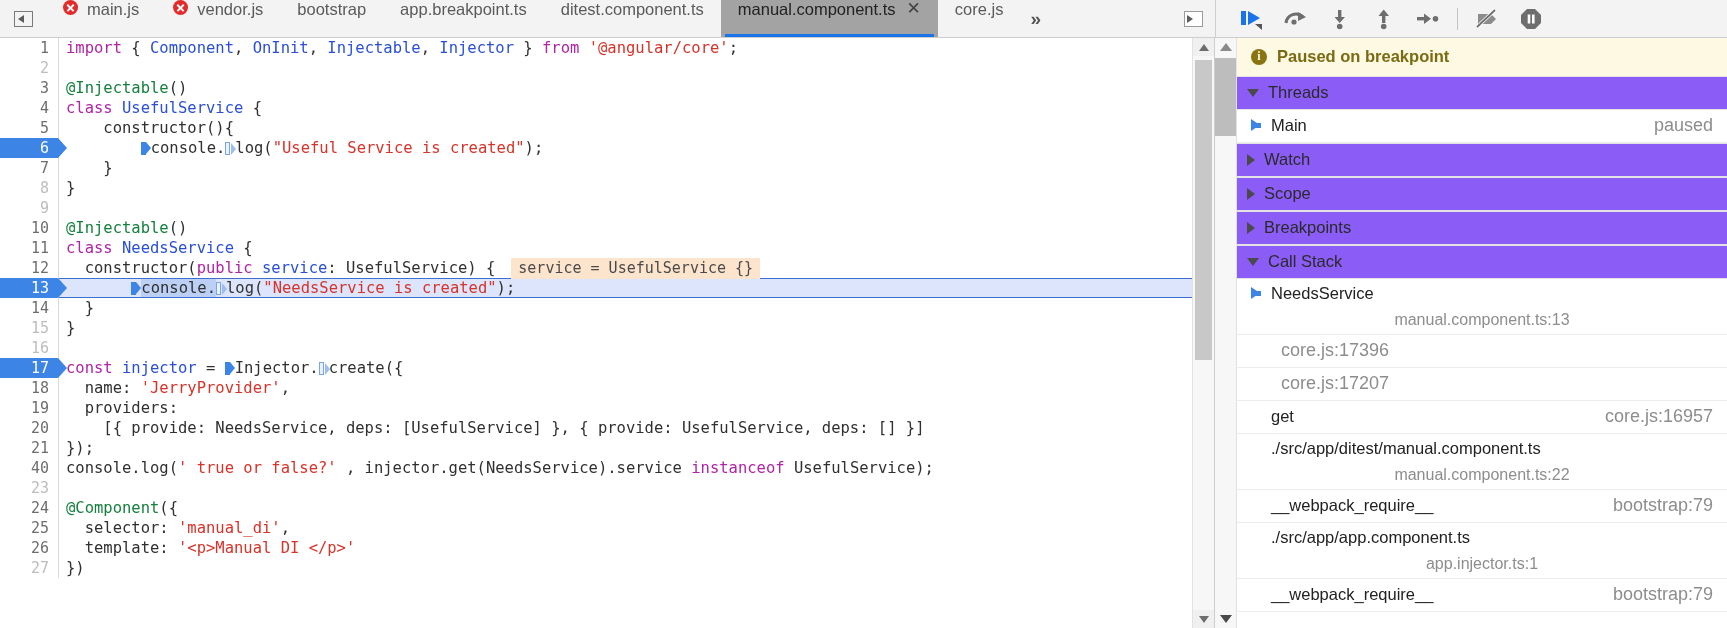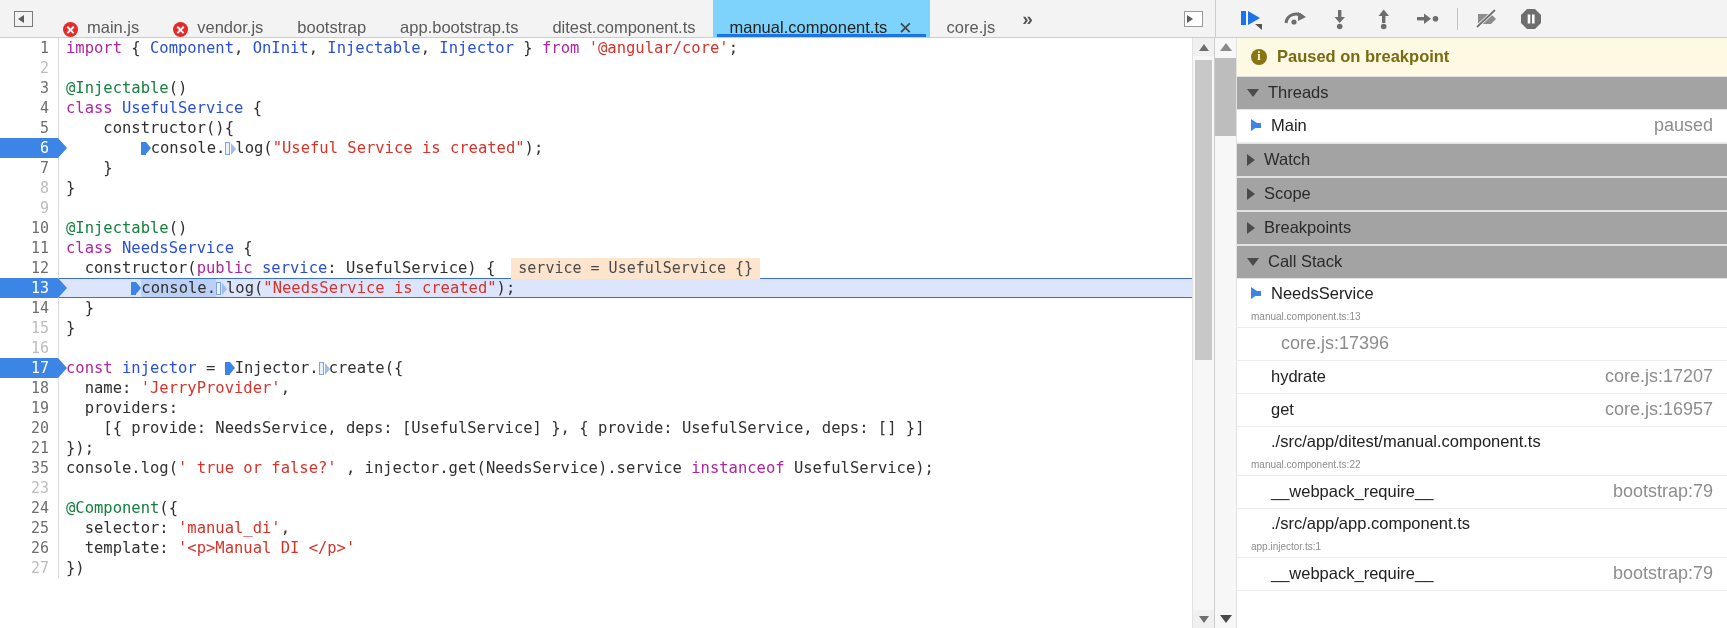--- a/index.html
+++ b/index.html
@@ -10,22 +10,22 @@
     font-family: "Liberation Sans", sans-serif;
   }
   .app { width: 1727px; height: 628px; display: flex; flex-direction: column; position: relative; }
 
   
   .topbar { height: 37px; display: flex; align-items: stretch; background: #f3f3f3; border-bottom: 1px solid #cdcdcd; flex: 0 0 auto; }
   .tabstrip { display: flex; align-items: stretch; flex: 1 1 auto; min-width: 0; }
   .panel-toggle { width: 46px; display: flex; align-items: center; justify-content: center; flex: 0 0 auto; }
   .panel-toggle .glyph { width: 19px; height: 16px; border: 1.6px solid #7a7a7a; box-sizing: border-box; display: flex; align-items: center; justify-content: flex-start; }
   .panel-toggle .glyph i { display:block; width: 0; height: 0; margin-left: 3px; border-top: 4.5px solid transparent; border-bottom: 4.5px solid transparent; border-right: 6px solid #5c5c5c; }
-  .tab { display: flex; align-items: flex-end; padding: 0 17px; font-size: 16.5px; color: #5a5a5a; position: relative; white-space: nowrap; cursor: default; }
-  .tab.active { color: #222; background: #7dd3fc; }
+  .tab { display: flex; align-items: flex-start; padding: 0 17px; font-size: 16.5px; color: #5a5a5a; position: relative; white-space: nowrap; cursor: default; }
+  .tab.active { color: #222; background: #a3a3a3; }
   .tab.active::after { content:""; position:absolute; left:4px; right:4px; bottom:0; height:3px; background:#1a73e8; }
   .tab .err-icon { width: 15px; height: 15px; border-radius: 50%; background: #e32b2b; margin-right: 9px; flex: 0 0 auto; position: relative; }
   .tab .err-icon::before, .tab .err-icon::after { content:""; position:absolute; left:3px; top:6.7px; width:9px; height:1.8px; background:#fff; }
   .tab .err-icon::before { transform: rotate(45deg); }
   .tab .err-icon::after { transform: rotate(-45deg); }
   .tab .close-x { margin-left: 11px; font-size: 17px; color: #444; line-height: 1; }
   .tab-more { display: flex; align-items: center; padding: 0 14px 0 10px; font-size: 19px; color: #555; font-weight: bold; }
   .tabstrip-right { display: flex; align-items: center; justify-content: center; width: 44px; flex: 0 0 auto; }
   .tabstrip-right .glyph { width: 19px; height: 16px; border: 1.6px solid #9a9a9a; box-sizing: border-box; display: flex; align-items: center; justify-content: flex-start; background: #fff; }
   .tabstrip-right .glyph i { display:block; width: 0; height: 0; margin-left: 2.5px; border-top: 4.5px solid transparent; border-bottom: 4.5px solid transparent; border-left: 6px solid #5c5c5c; }
@@ -82,32 +82,32 @@
   .rp-scroll .arrow { position: absolute; left: 0; right: 0; height: 18px; display: flex; align-items: center; justify-content: center; }
   .rp-scroll .arrow.up { top: 0; }
   .rp-scroll .arrow.dn { bottom: 0; }
   .rp-scroll .tri-up { width:0;height:0;border-left:6px solid transparent;border-right:6px solid transparent;border-bottom:8px solid #8a8a8a; }
   .rp-scroll .tri-dn { width:0;height:0;border-left:6px solid transparent;border-right:6px solid transparent;border-top:8px solid #4a4a4a; }
   .rp-scroll .thumb { position: absolute; left: 0px; right: 0px; top: 20px; height: 78px; background: #bdbdbd; }
 
   .rp-content { flex: 1 1 auto; min-width: 0; display: flex; flex-direction: column; }
   .paused-banner { background: #fdf9e2; color: #7a6a12; font-weight: bold; font-size: 16.5px; padding: 9px 14px 10px 14px; display: flex; align-items: center; gap: 10px; }
   .info-icon { width: 16px; height: 16px; border-radius: 50%; background: #8a7411; color: #fdf9e2; font-size: 12px; font-weight: bold; display: flex; align-items: center; justify-content: center; font-family: "Liberation Serif", serif; flex: 0 0 auto; }
-  .sect { background: #a3a3a3; border-top: 1px solid #e3e3e3; border-bottom: 1px solid #e3e3e3; padding: 6px 10px 7px 10px; font-size: 16.5px; color: #2a2a2a; display: flex; align-items: center; gap: 9px; }
+  .sect { background: #8b5cf6; border-top: 1px solid #e3e3e3; border-bottom: 1px solid #e3e3e3; padding: 6px 10px 7px 10px; font-size: 16.5px; color: #2a2a2a; display: flex; align-items: center; gap: 9px; }
   .caret-d { width:0;height:0;border-left:6px solid transparent;border-right:6px solid transparent;border-top:8px solid #4a4a4a; }
   .caret-r { width:0;height:0;border-top:6px solid transparent;border-bottom:6px solid transparent;border-left:8px solid #4a4a4a; }
   .row { display: flex; align-items: baseline; padding: 5px 14px 6px 14px; border-bottom: 1px solid #ededed; font-size: 16.5px; color: #222; min-height: 20px; }
   .row .marker { width: 20px; flex: 0 0 auto; display:flex; align-items:center; }
   .arrow-blue { width:0;height:0;border-top:6px solid transparent;border-bottom:6px solid transparent;border-left:9px solid #3c84e6; position: relative; }
   .arrow-blue::before { content:""; position:absolute; left:-5px; top:-2.5px; width:6px; height:5px; background:#3c84e6; }
   .row .name { flex: 1 1 auto; min-width: 0; }
   .row .meta { color: #8d8d8d; font-size: 18px; white-space: nowrap; margin-left: 10px; }
   .row.stacked { flex-direction: column; align-items: stretch; padding-bottom: 5px; }
   .row.stacked .top { display: flex; align-items: baseline; }
-  .row.stacked .meta-line { text-align: left; color: #8d8d8d; font-size: 10px; margin-top: 8px; }
+  .row.stacked .meta-line { text-align: center; color: #8d8d8d; font-size: 16px; margin-top: 8px; }
 </style>
 </head>
 <body>
 
 <div class="app">
 
   <div class="topbar">
     <div class="tabstrip">
       <div class="panel-toggle">
         <span class="glyph">
@@ -120,21 +120,21 @@
             <span>main.js</span>
           </div>
           <div class="tab">
             <span class="err-icon"></span>
             <span>vendor.js</span>
           </div>
           <div class="tab">
             <span>bootstrap</span>
           </div>
           <div class="tab">
-            <span>app.bootstrap.ts</span>
+            <span>app.breakpoint.ts</span>
           </div>
           <div class="tab">
             <span>ditest.component.ts</span>
           </div>
           <div class="tab active">
             <span>manual.component.ts</span>
             <span class="close-x">✕</span>
           </div>
           <div class="tab">
             <span>core.js</span>
@@ -221,21 +221,21 @@
             <div class="cline"><div class="gutter">12</div><span class="sep"></span><div class="code"><span class="tok-plain">  constructor(</span><span class="tok-kw">public </span><span class="tok-cls">service</span><span class="tok-plain">: UsefulService) {</span><span class="inline-hint">service = UsefulService {}</span></div></div>
             <div class="cline bp exec"><div class="gutter">13</div><span class="sep"></span><div class="code"><span class="tok-plain">       </span><span class="inline-bp"><i></i></span><span class="tok-sel">console.</span><span class="inline-bp hollow"><i></i></span><span class="tok-plain">log(</span><span class="tok-str">"NeedsService is created"</span><span class="tok-plain">);</span></div></div>
             <div class="cline"><div class="gutter">14</div><span class="sep"></span><div class="code"><span class="tok-plain">  }</span></div></div>
             <div class="cline"><div class="gutter dim">15</div><span class="sep"></span><div class="code"><span class="tok-plain">}</span></div></div>
             <div class="cline"><div class="gutter dim">16</div><span class="sep"></span><div class="code"></div></div>
             <div class="cline bp"><div class="gutter">17</div><span class="sep"></span><div class="code"><span class="tok-kw">const </span><span class="tok-cls">injector</span><span class="tok-plain"> = </span><span class="inline-bp"><i></i></span><span class="tok-plain">Injector.</span><span class="inline-bp hollow"><i></i></span><span class="tok-plain">create({</span></div></div>
             <div class="cline"><div class="gutter">18</div><span class="sep"></span><div class="code"><span class="tok-plain">  name: </span><span class="tok-str">'JerryProvider'</span><span class="tok-plain">,</span></div></div>
             <div class="cline"><div class="gutter">19</div><span class="sep"></span><div class="code"><span class="tok-plain">  providers:</span></div></div>
             <div class="cline"><div class="gutter">20</div><span class="sep"></span><div class="code"><span class="tok-plain">    [{ provide: NeedsService, deps: [UsefulService] }, { provide: UsefulService, deps: [] }]</span></div></div>
             <div class="cline"><div class="gutter">21</div><span class="sep"></span><div class="code"><span class="tok-plain">});</span></div></div>
-            <div class="cline"><div class="gutter">35</div><span class="sep"></span><div class="code"><span class="tok-plain">console.log(</span><span class="tok-str">' true or false?'</span><span class="tok-plain"> , injector.get(NeedsService).service </span><span class="tok-kw">instanceof</span><span class="tok-plain"> UsefulService);</span></div></div>
+            <div class="cline"><div class="gutter">40</div><span class="sep"></span><div class="code"><span class="tok-plain">console.log(</span><span class="tok-str">' true or false?'</span><span class="tok-plain"> , injector.get(NeedsService).service </span><span class="tok-kw">instanceof</span><span class="tok-plain"> UsefulService);</span></div></div>
             <div class="cline"><div class="gutter dim">23</div><span class="sep"></span><div class="code"></div></div>
             <div class="cline"><div class="gutter">24</div><span class="sep"></span><div class="code"><span class="tok-dec">@Component</span><span class="tok-plain">({</span></div></div>
             <div class="cline"><div class="gutter">25</div><span class="sep"></span><div class="code"><span class="tok-plain">  selector: </span><span class="tok-str">'manual_di'</span><span class="tok-plain">,</span></div></div>
             <div class="cline"><div class="gutter">26</div><span class="sep"></span><div class="code"><span class="tok-plain">  template: </span><span class="tok-str">'&lt;p&gt;Manual DI &lt;/p&gt;'</span></div></div>
             <div class="cline"><div class="gutter dim">27</div><span class="sep"></span><div class="code"><span class="tok-plain">})</span></div></div>
           </div>
       </div>
       <div class="ed-scroll">
         <div class="arrow up">
             <span class="tri-up"></span>
@@ -304,21 +304,20 @@
                 <span class="name">NeedsService</span>
               </div>
               <div class="meta-line">manual.component.ts:13</div>
             </div>
             <div class="row">
               <span class="marker"></span>
               <span class="meta">core.js:17396</span>
             </div>
             <div class="row">
               <span class="marker"></span>
-              <span class="name">hydrate</span>
               <span class="meta">core.js:17207</span>
             </div>
             <div class="row">
               <span class="marker"></span>
               <span class="name">get</span>
               <span class="meta">core.js:16957</span>
             </div>
             <div class="row stacked">
               <div class="top">
                 <span class="marker"></span>

